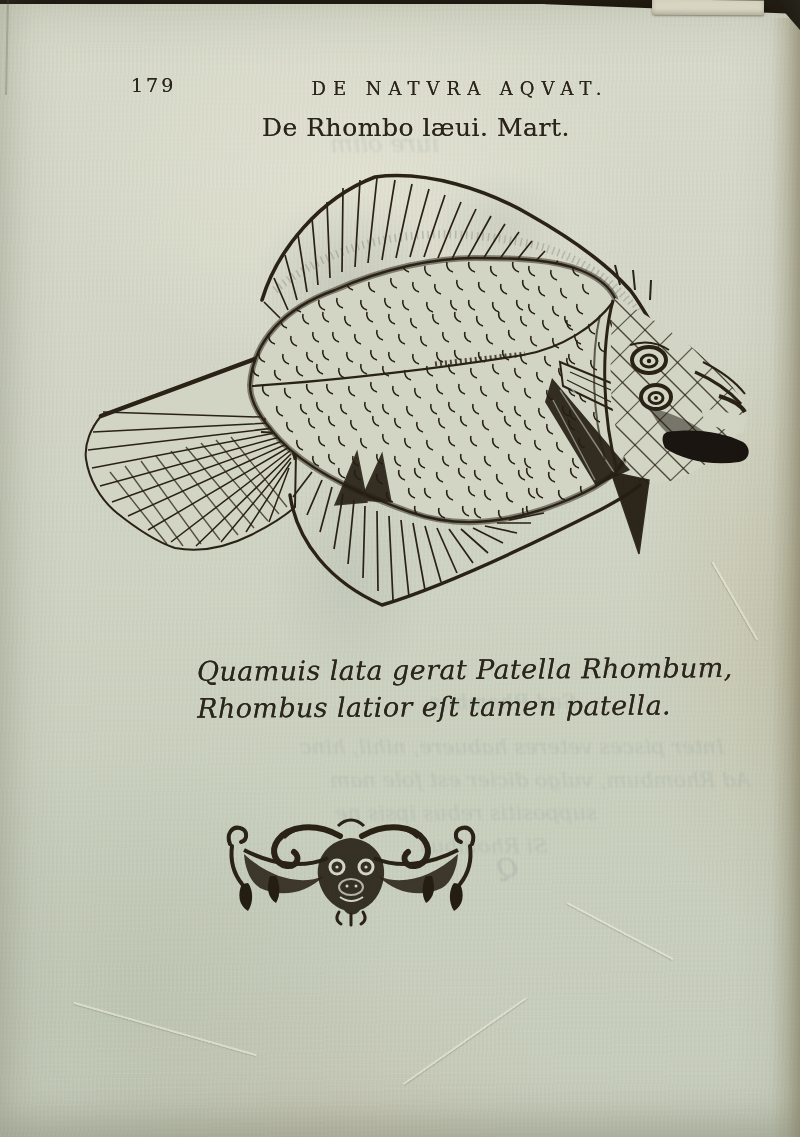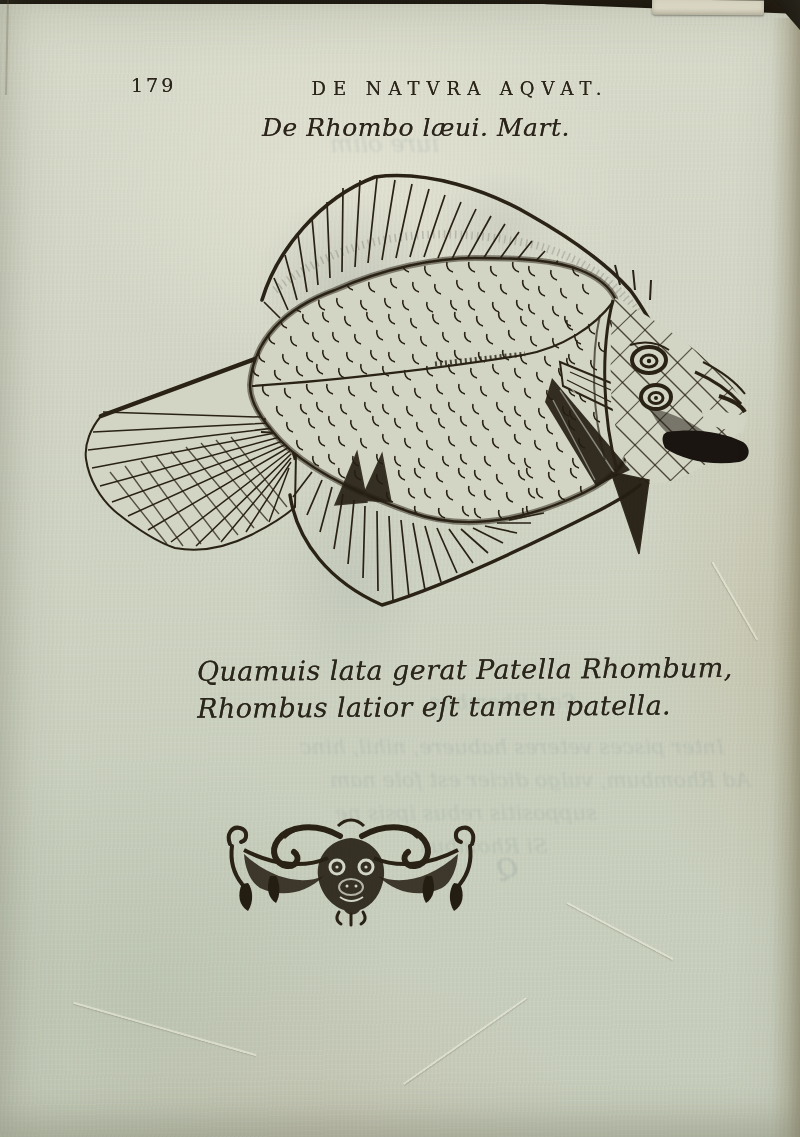--- a/index.html
+++ b/index.html
@@ -35,21 +35,21 @@
     box-shadow:inset 0 -3px 4px rgba(60,50,30,.25), 0 1px 2px rgba(0,0,0,.4);}
   .right-band{position:absolute;top:18px;right:0;bottom:0;width:28px;
     background:linear-gradient(90deg, rgba(150,135,100,0) 0%, rgba(150,135,100,.22) 55%, rgba(122,106,74,.42) 100%);}
   .left-crease{position:absolute;top:0;left:6px;width:2px;height:95px;background:rgba(90,82,55,.28);transform:rotate(1.2deg);}
   .crease{position:absolute;background:rgba(238,238,222,.55);box-shadow:0 1px 1px rgba(100,100,80,.25);pointer-events:none;}
   .stain{position:absolute;border-radius:50%;pointer-events:none;}
 
   .page-number{position:absolute;left:131px;top:74px;font-size:19px;letter-spacing:3px;color:#2a241a;}
   .running-header{position:absolute;left:160px;top:78px;width:600px;text-align:center;
     font-size:18px;letter-spacing:7px;color:#2b2519;}
-  .section-title{position:absolute;left:262px;top:113px;font-size:25px;color:#2a241a;letter-spacing:.5px;font-style:italic;}
+  .section-title{position:absolute;left:262px;top:113px;font-size:25px;color:#2a241a;letter-spacing:.5px;}
   .ink{text-shadow:0 0 .6px rgba(40,32,20,.8);}
   .verse{position:absolute;left:197px;top:651px;font-style:italic;font-size:27px;line-height:37px;
     color:#2b261c;letter-spacing:.4px;transform:rotate(-.4deg);}
   .ghost{position:absolute;transform:scaleX(-1);color:#5d7a86;opacity:.15;filter:blur(1px);
     font-style:italic;font-size:21px;white-space:nowrap;pointer-events:none;}
   svg{position:absolute;overflow:visible;}
   .o{stroke:#292215;fill:none;}
   .ofill{fill:#241d12;}
   .paperfill{fill:#d2d5c4;}
 </style>

